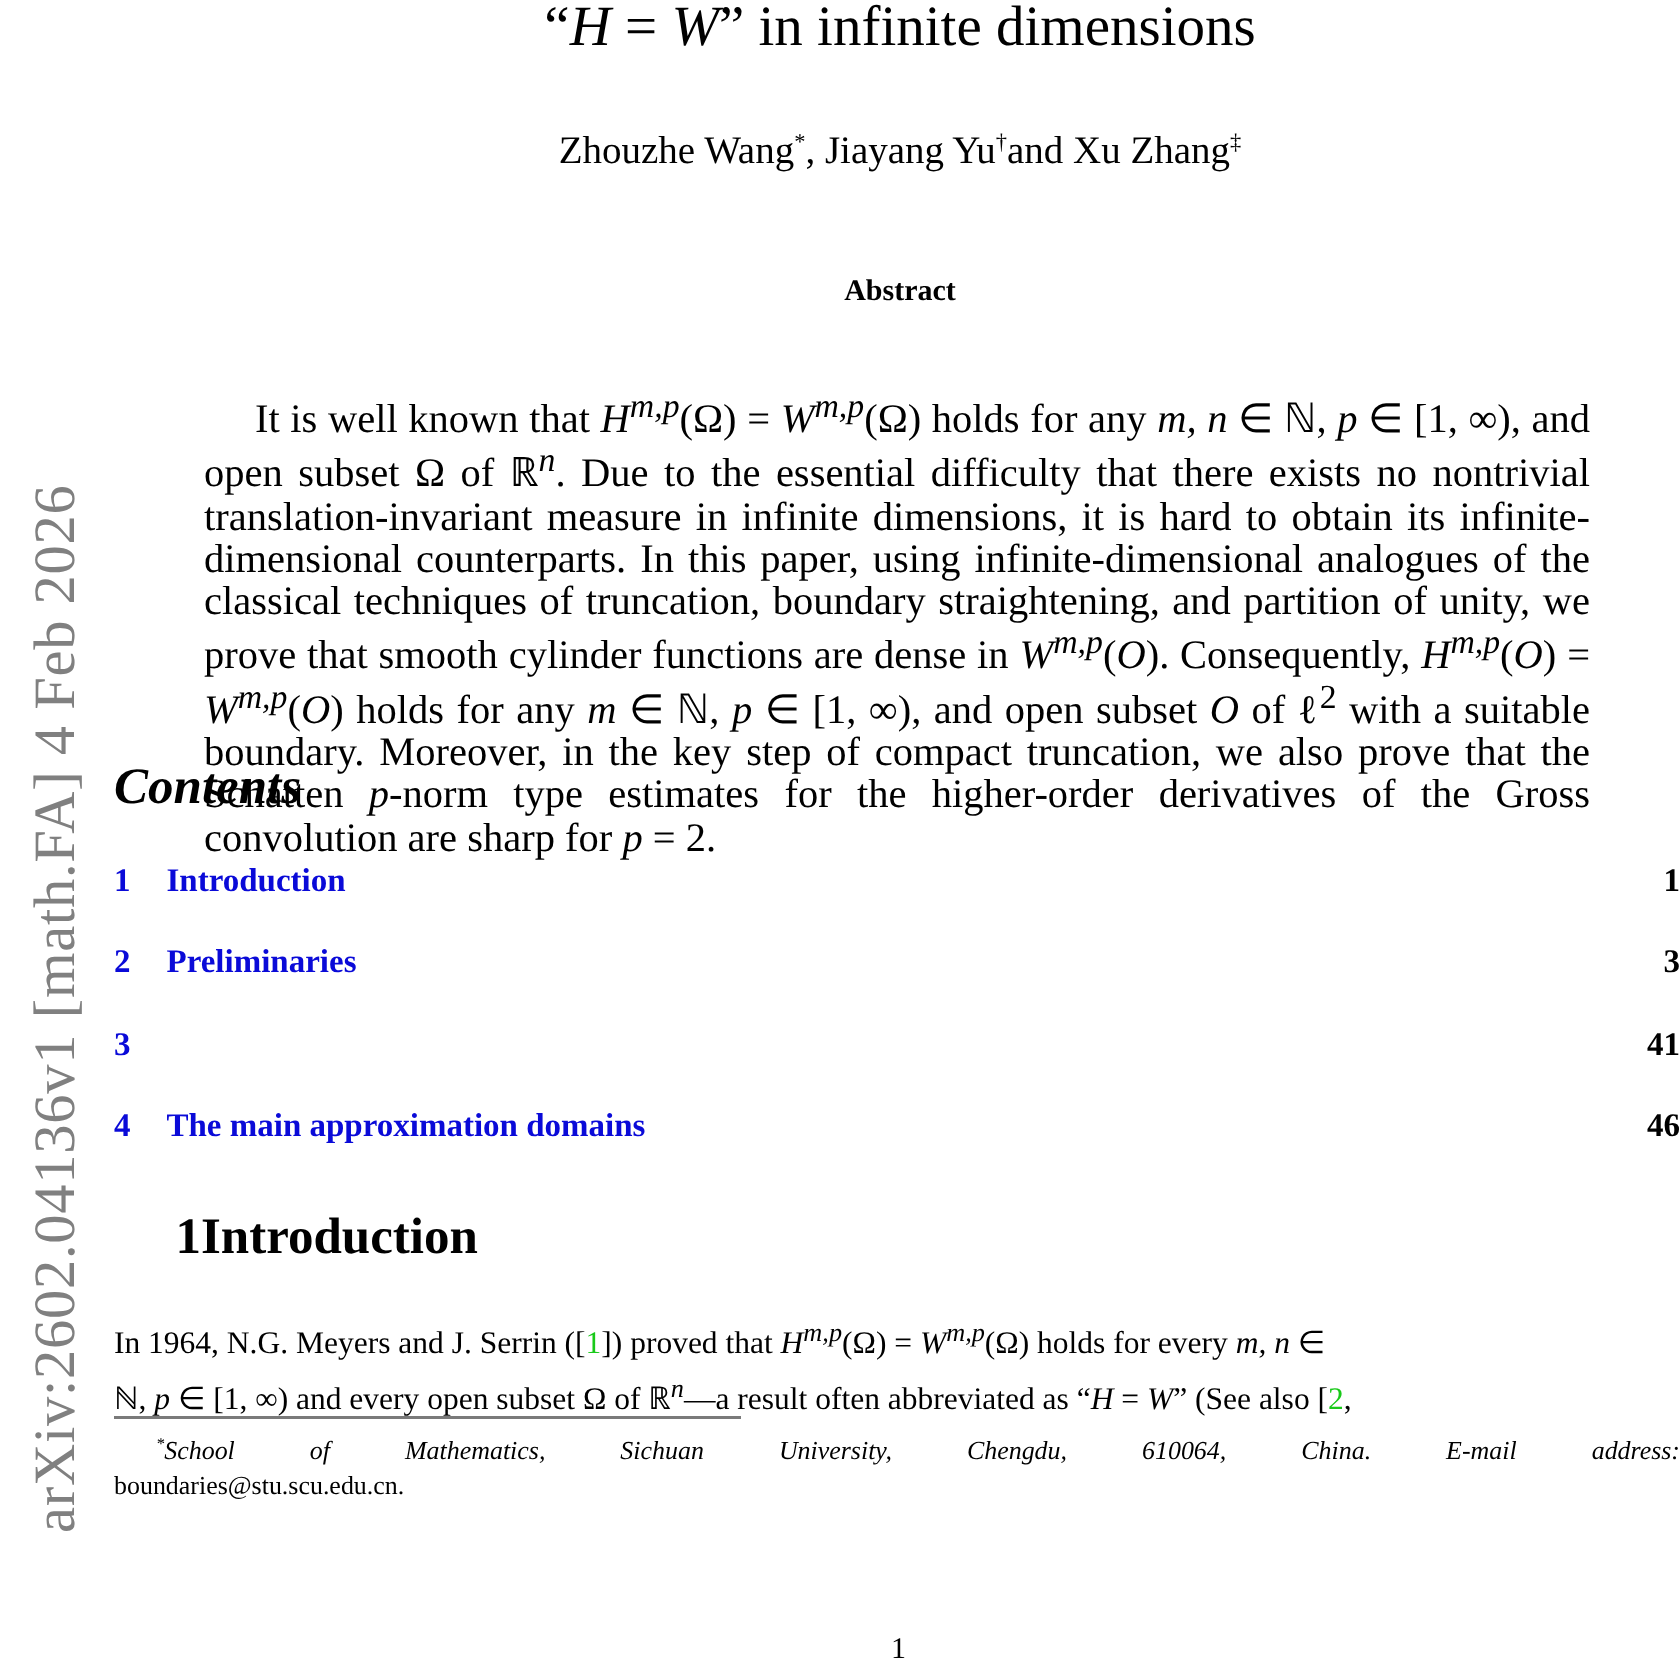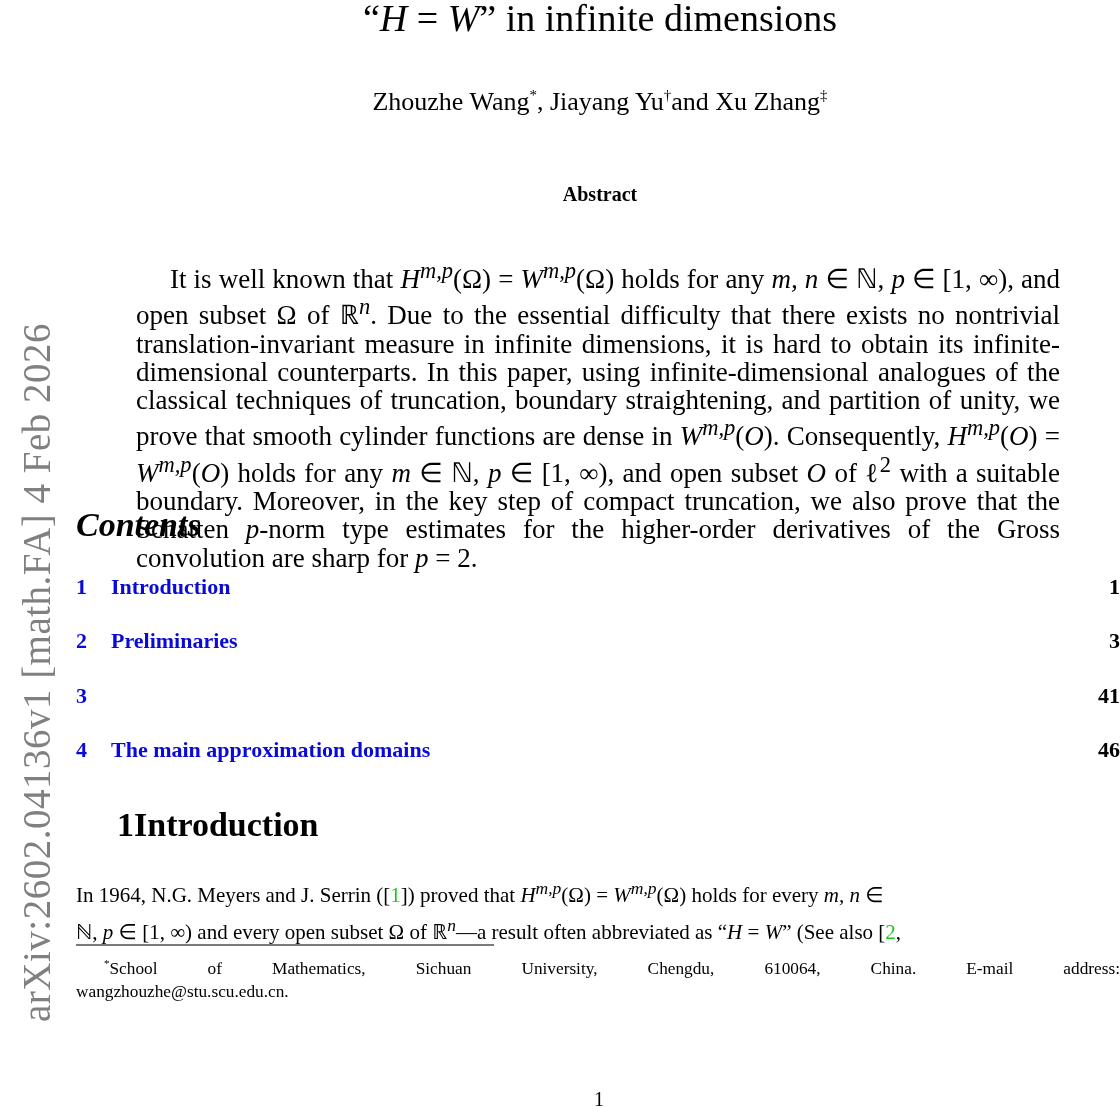--- a/index.html
+++ b/index.html
@@ -57,21 +57,21 @@
     }
     .cite { color: #19c919; }
     .fn-rule {
       position: absolute; left: 76px; top: 944px; width: 418px; height: 2px; background: #7a7a7a;
     }
     .footnotes {
       position: absolute; left: 76px; width: 1044px; top: 952px;
       font-family: "Liberation Serif", serif; font-size: 17.3px; line-height: 23.2px;
     }
     .fn { text-indent: 28px; }
-    .fn.just { text-align: justify; text-align-last: justify; }
+    .fn.just { text-align: justify; text-align-last: justify; font-style: italic; }
     .fn sup { font-size: 11px; }
     .page-num {
       position: absolute; left: 0; width: 1198px; top: 1088px; text-align: center;
       font-family: "Liberation Serif", serif; font-size: 20px;
     }
   </style>
 </head>
 <body>
 
 <div class="sidebar-stamp">arXiv:2602.04136v1  [math.FA]  4 Feb 2026</div>
@@ -113,16 +113,16 @@
 
 <div class="body-text">
   <div>In 1964, N.G. Meyers and J. Serrin ([<span class="cite">1</span>]) proved that <i>H</i><sup><i>m,p</i></sup>(Ω) = <i>W</i><sup><i>m,p</i></sup>(Ω) holds for every <i>m, n</i> ∈</div>
   <div>ℕ, <i>p</i> ∈ [1, ∞) and every open subset Ω of ℝ<sup><i>n</i></sup>—a result often abbreviated as “<i>H</i> = <i>W</i>” (See also [<span class="cite">2</span>,</div>
 </div>
 
 <div class="fn-rule"></div>
 
 <div class="footnotes">
   <div class="fn just"><sup>*</sup><span>School of Mathematics, Sichuan University, Chengdu, 610064, China. E-mail address:</span></div>
-  <div>wangzhouzhe@stu.scu.edu.cn.</div>
+  <div>boundaries@stu.scu.edu.cn.</div>
 </div>
 
 <div class="page-num">1</div>
 
 </body></html>

